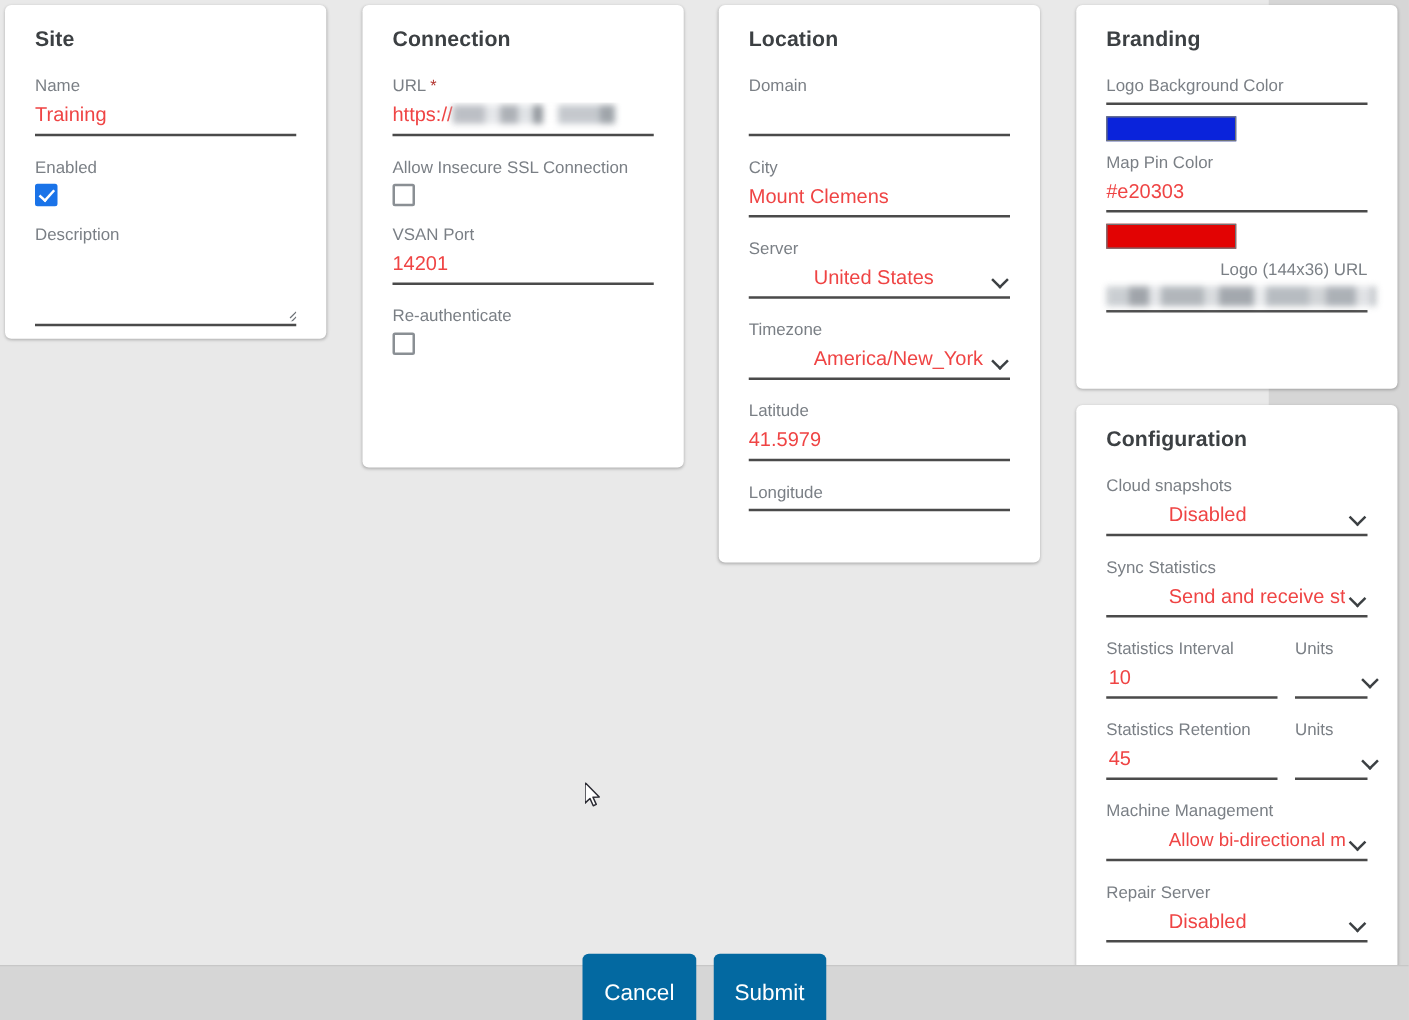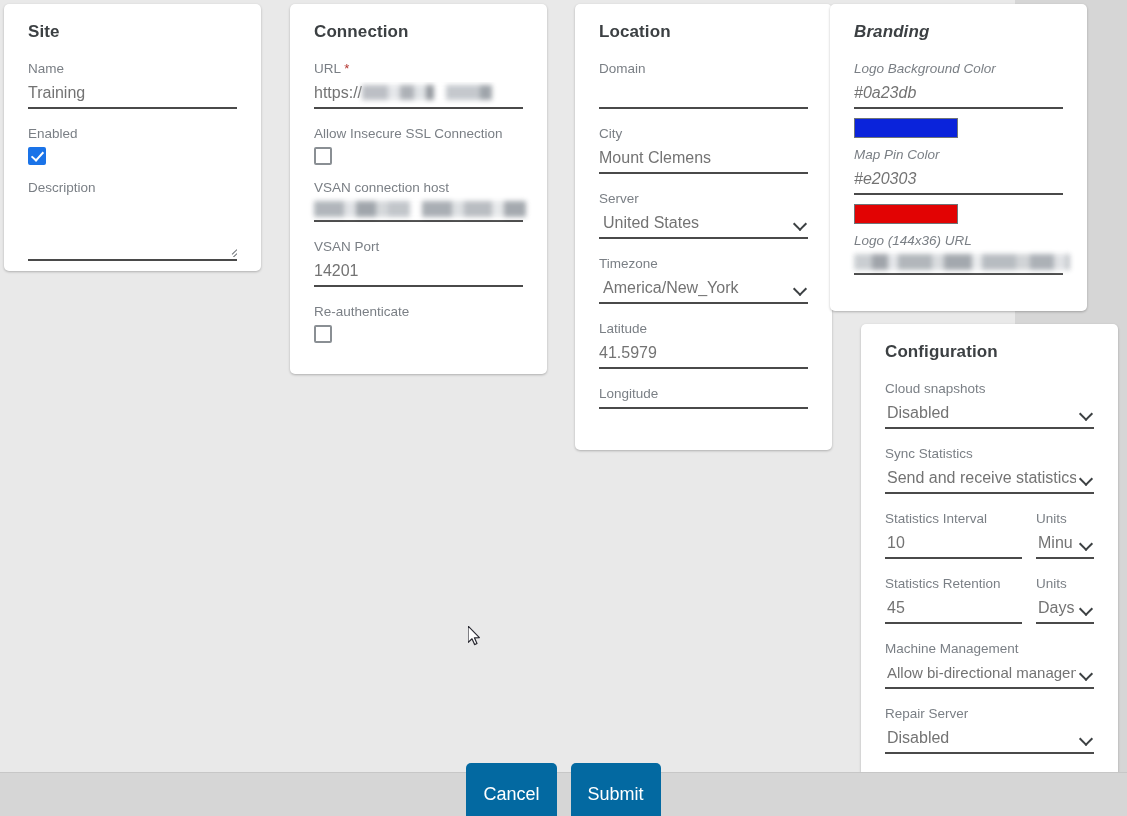--- a/index.html
+++ b/index.html
@@ -49,40 +49,41 @@
     font-size: 13.5px;
     color: #7a7f85;
     line-height: 17px;
     margin-bottom: 5px;
     white-space: nowrap;
   }
   .req { color: #b3342f; font-size: 13px; }
 
   .fvalue {
     font-size: 16px;
-    color: #737373;
+    color: #ef4444;
     line-height: 22px;
     height: 23px;
     padding-bottom: 1px;
     white-space: nowrap;
     overflow: hidden;
   }
   .fvalue.empty { color: transparent; }
 
   .underline {
     height: 0;
     border-bottom: 2px solid #4a4a4a;
     margin-top: 2px;
   }
 
   
   .selrow {
     display: flex;
     align-items: flex-end;
     justify-content: space-between;
+    margin-left: 48px;
   }
   .selrow .fvalue { flex: 1 1 auto; min-width: 0; text-overflow: clip; }
   .chev {
     flex: 0 0 auto;
     width: 14px; height: 14px;
     margin-left: 4px; margin-bottom: 4px;
     position: relative;
   }
   .chev::before {
     content: "";
@@ -251,25 +252,20 @@
         <span class="flabel"><span>URL</span> <span class="req">*</span></span>
         <div class="fvalue"><span>https://</span><span class="redacted r1 inurl" style="width:130px;"></span></div>
         <div class="underline"></div>
       </div>
 
       <div class="field" style="margin-bottom:14px;">
         <span class="flabel">Allow Insecure SSL Connection</span>
         <div class="cb"></div>
       </div>
 
-      <div class="field">
-        <span class="flabel">VSAN connection host</span>
-        <div class="redacted r2" style="width:212px;"></div>
-        <div class="underline"></div>
-      </div>
 
       <div class="field">
         <span class="flabel">VSAN Port</span>
         <div class="fvalue">14201</div>
         <div class="underline"></div>
       </div>
 
       <div class="field" style="margin-bottom:0;">
         <span class="flabel">Re-authenticate</span>
         <div class="cb"></div>
@@ -314,38 +310,37 @@
         <div class="fvalue">41.5979</div>
         <div class="underline"></div>
       </div>
 
       <div class="field" style="margin-bottom:0;">
         <span class="flabel">Longitude</span>
         <div class="underline"></div>
       </div>
     </div>
 
-    <div class="card" style="left:830px; top:4px; width:257px; height:307px;font-style:italic;">
+    <div class="card" style="left:861px; top:4px; width:257px; height:307px;">
       <div class="card-title">Branding</div>
 
       <div class="field" style="margin-bottom:8px;">
         <span class="flabel">Logo Background Color</span>
-        <div class="fvalue">#0a23db</div>
         <div class="underline"></div>
         <div class="swatch" id="swatch-logo" style="background: rgb(10, 35, 219);"></div>
       </div>
 
       <div class="field" style="margin-bottom:8px; margin-top:2px;">
         <span class="flabel">Map Pin Color</span>
         <div class="fvalue">#e20303</div>
         <div class="underline"></div>
         <div class="swatch" id="swatch-pin" style="background: rgb(226, 3, 3);"></div>
       </div>
 
-      <div class="field" style="margin-bottom:0; margin-top:2px;">
+      <div class="field" style="margin-bottom:0; margin-top:2px;text-align:right;">
         <span class="flabel">Logo (144x36) URL</span>
         <div class="redacted r3" style="width:216px;"></div>
         <div class="underline"></div>
       </div>
     </div>
 
     <div class="card" style="left:861px; top:324px; width:257px; height:452px;">
       <div class="card-title">Configuration</div>
 
       <div class="field">

